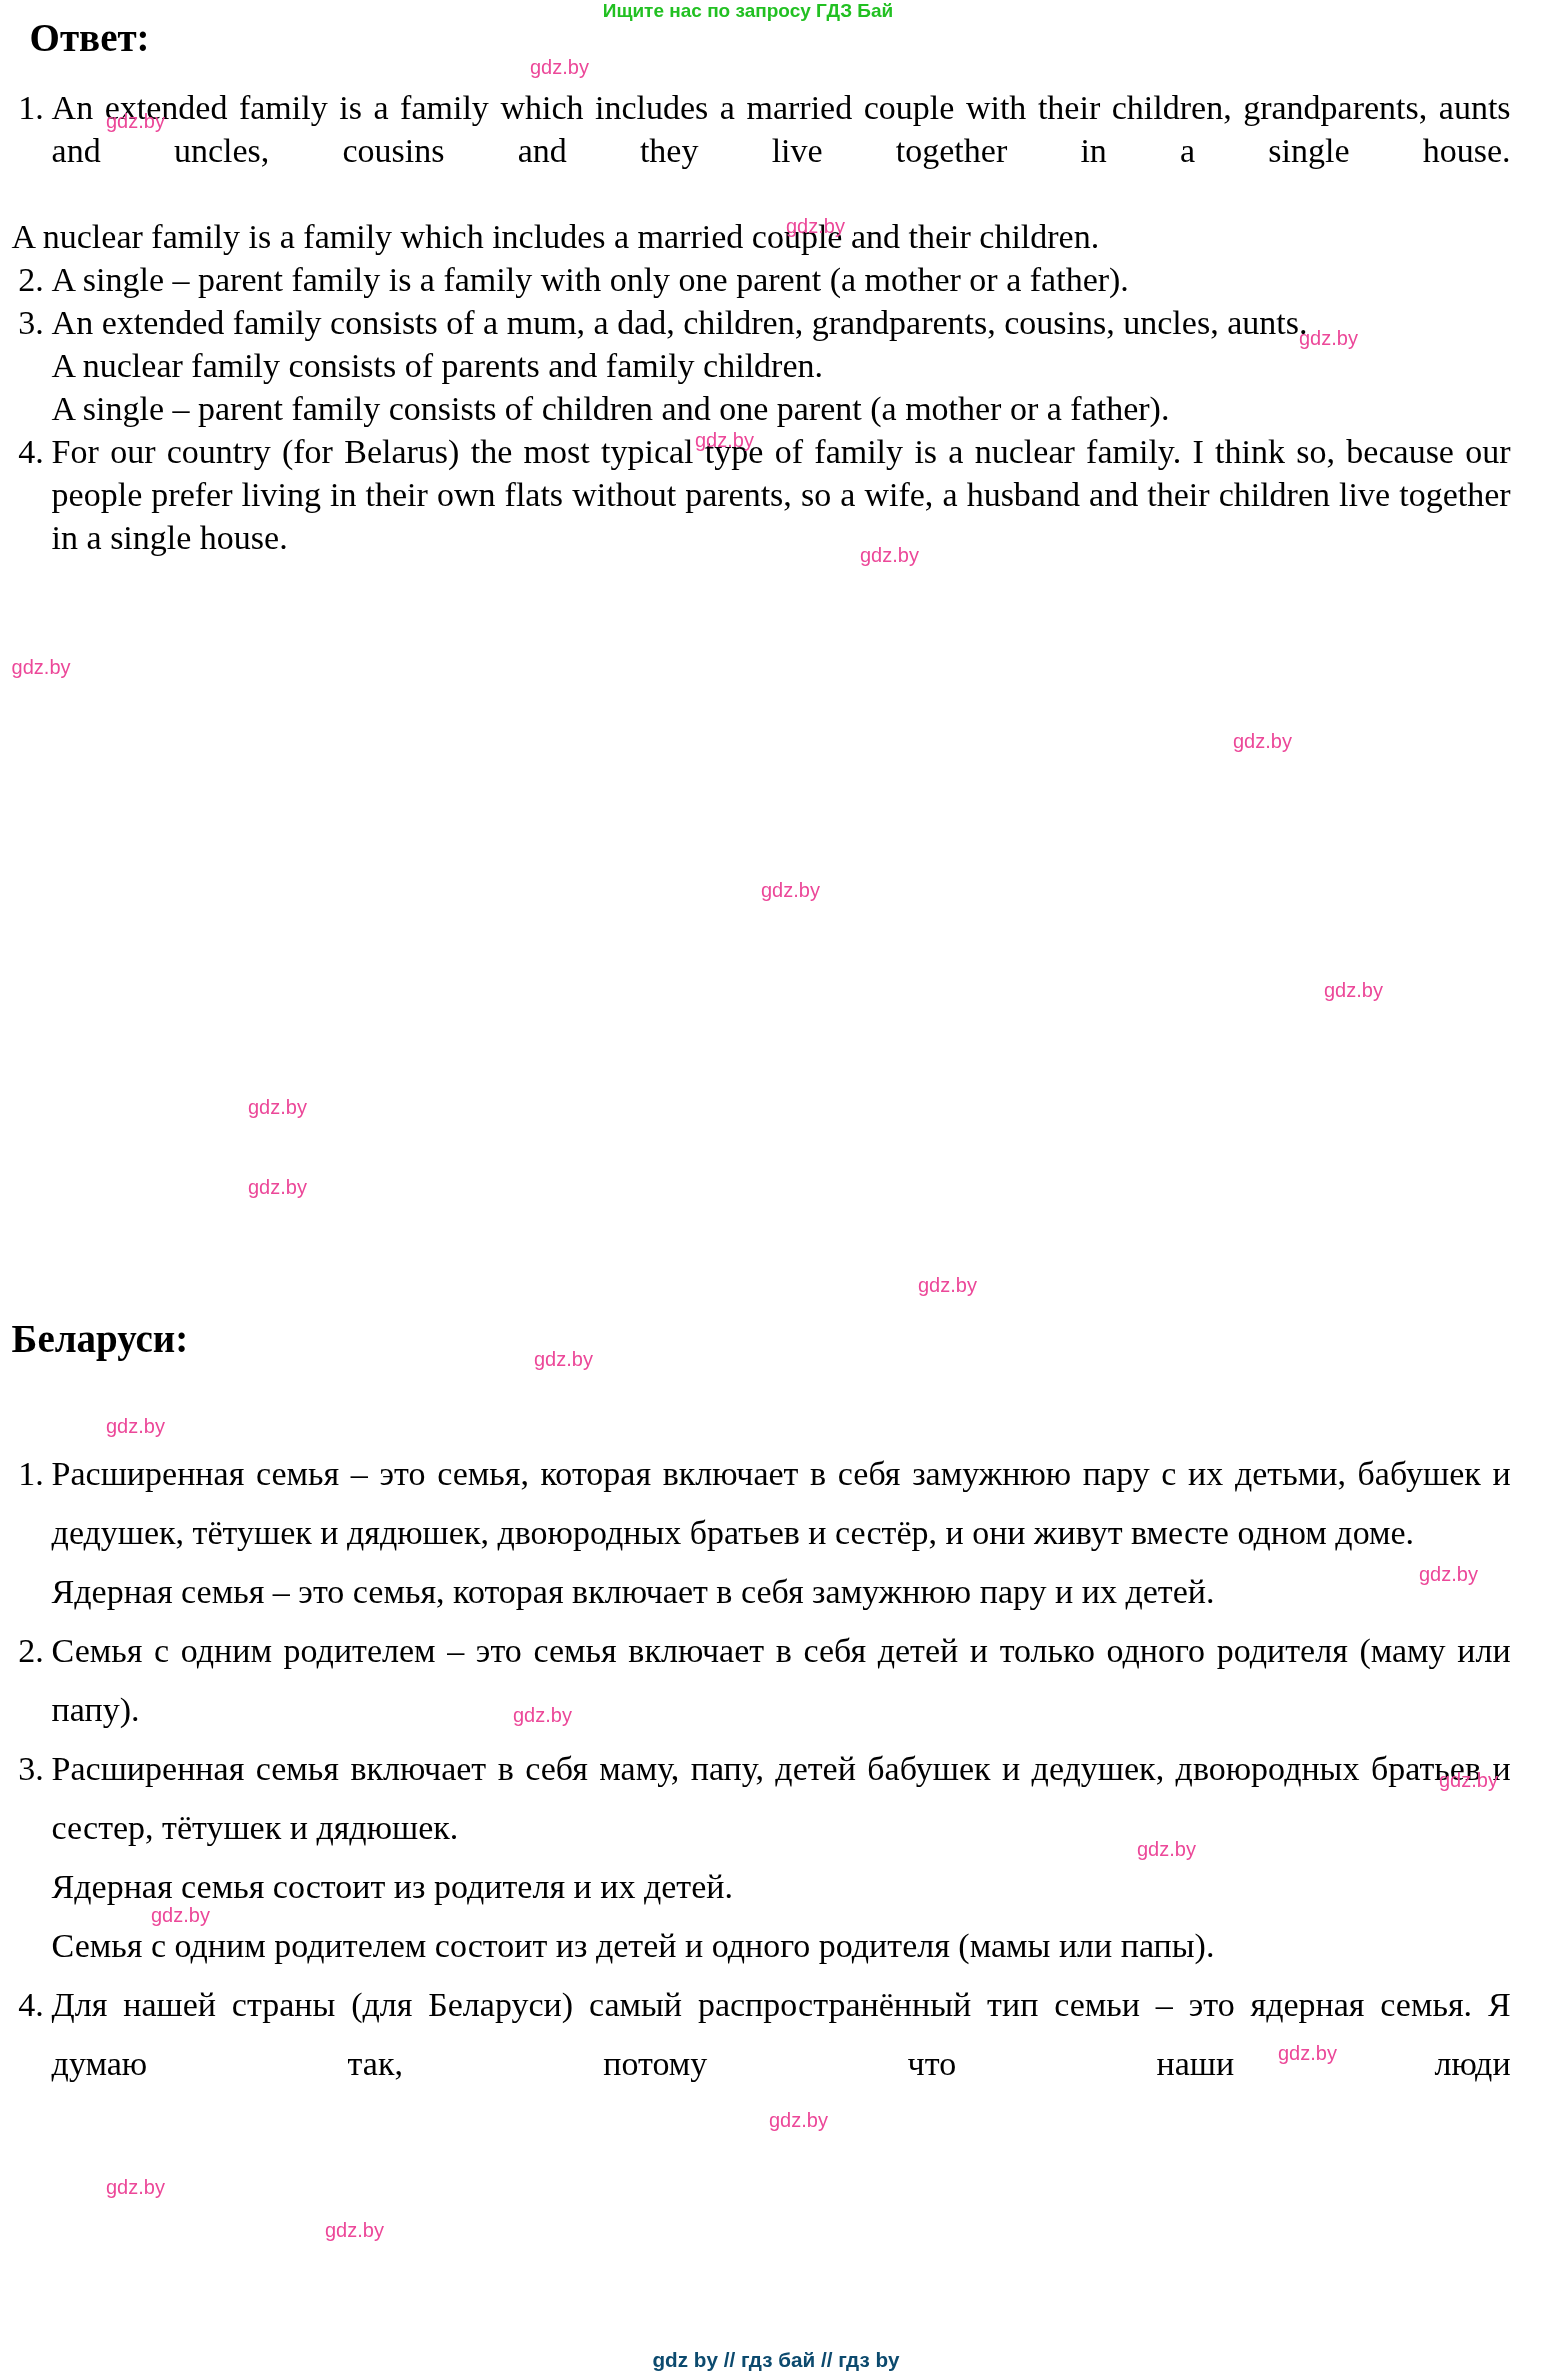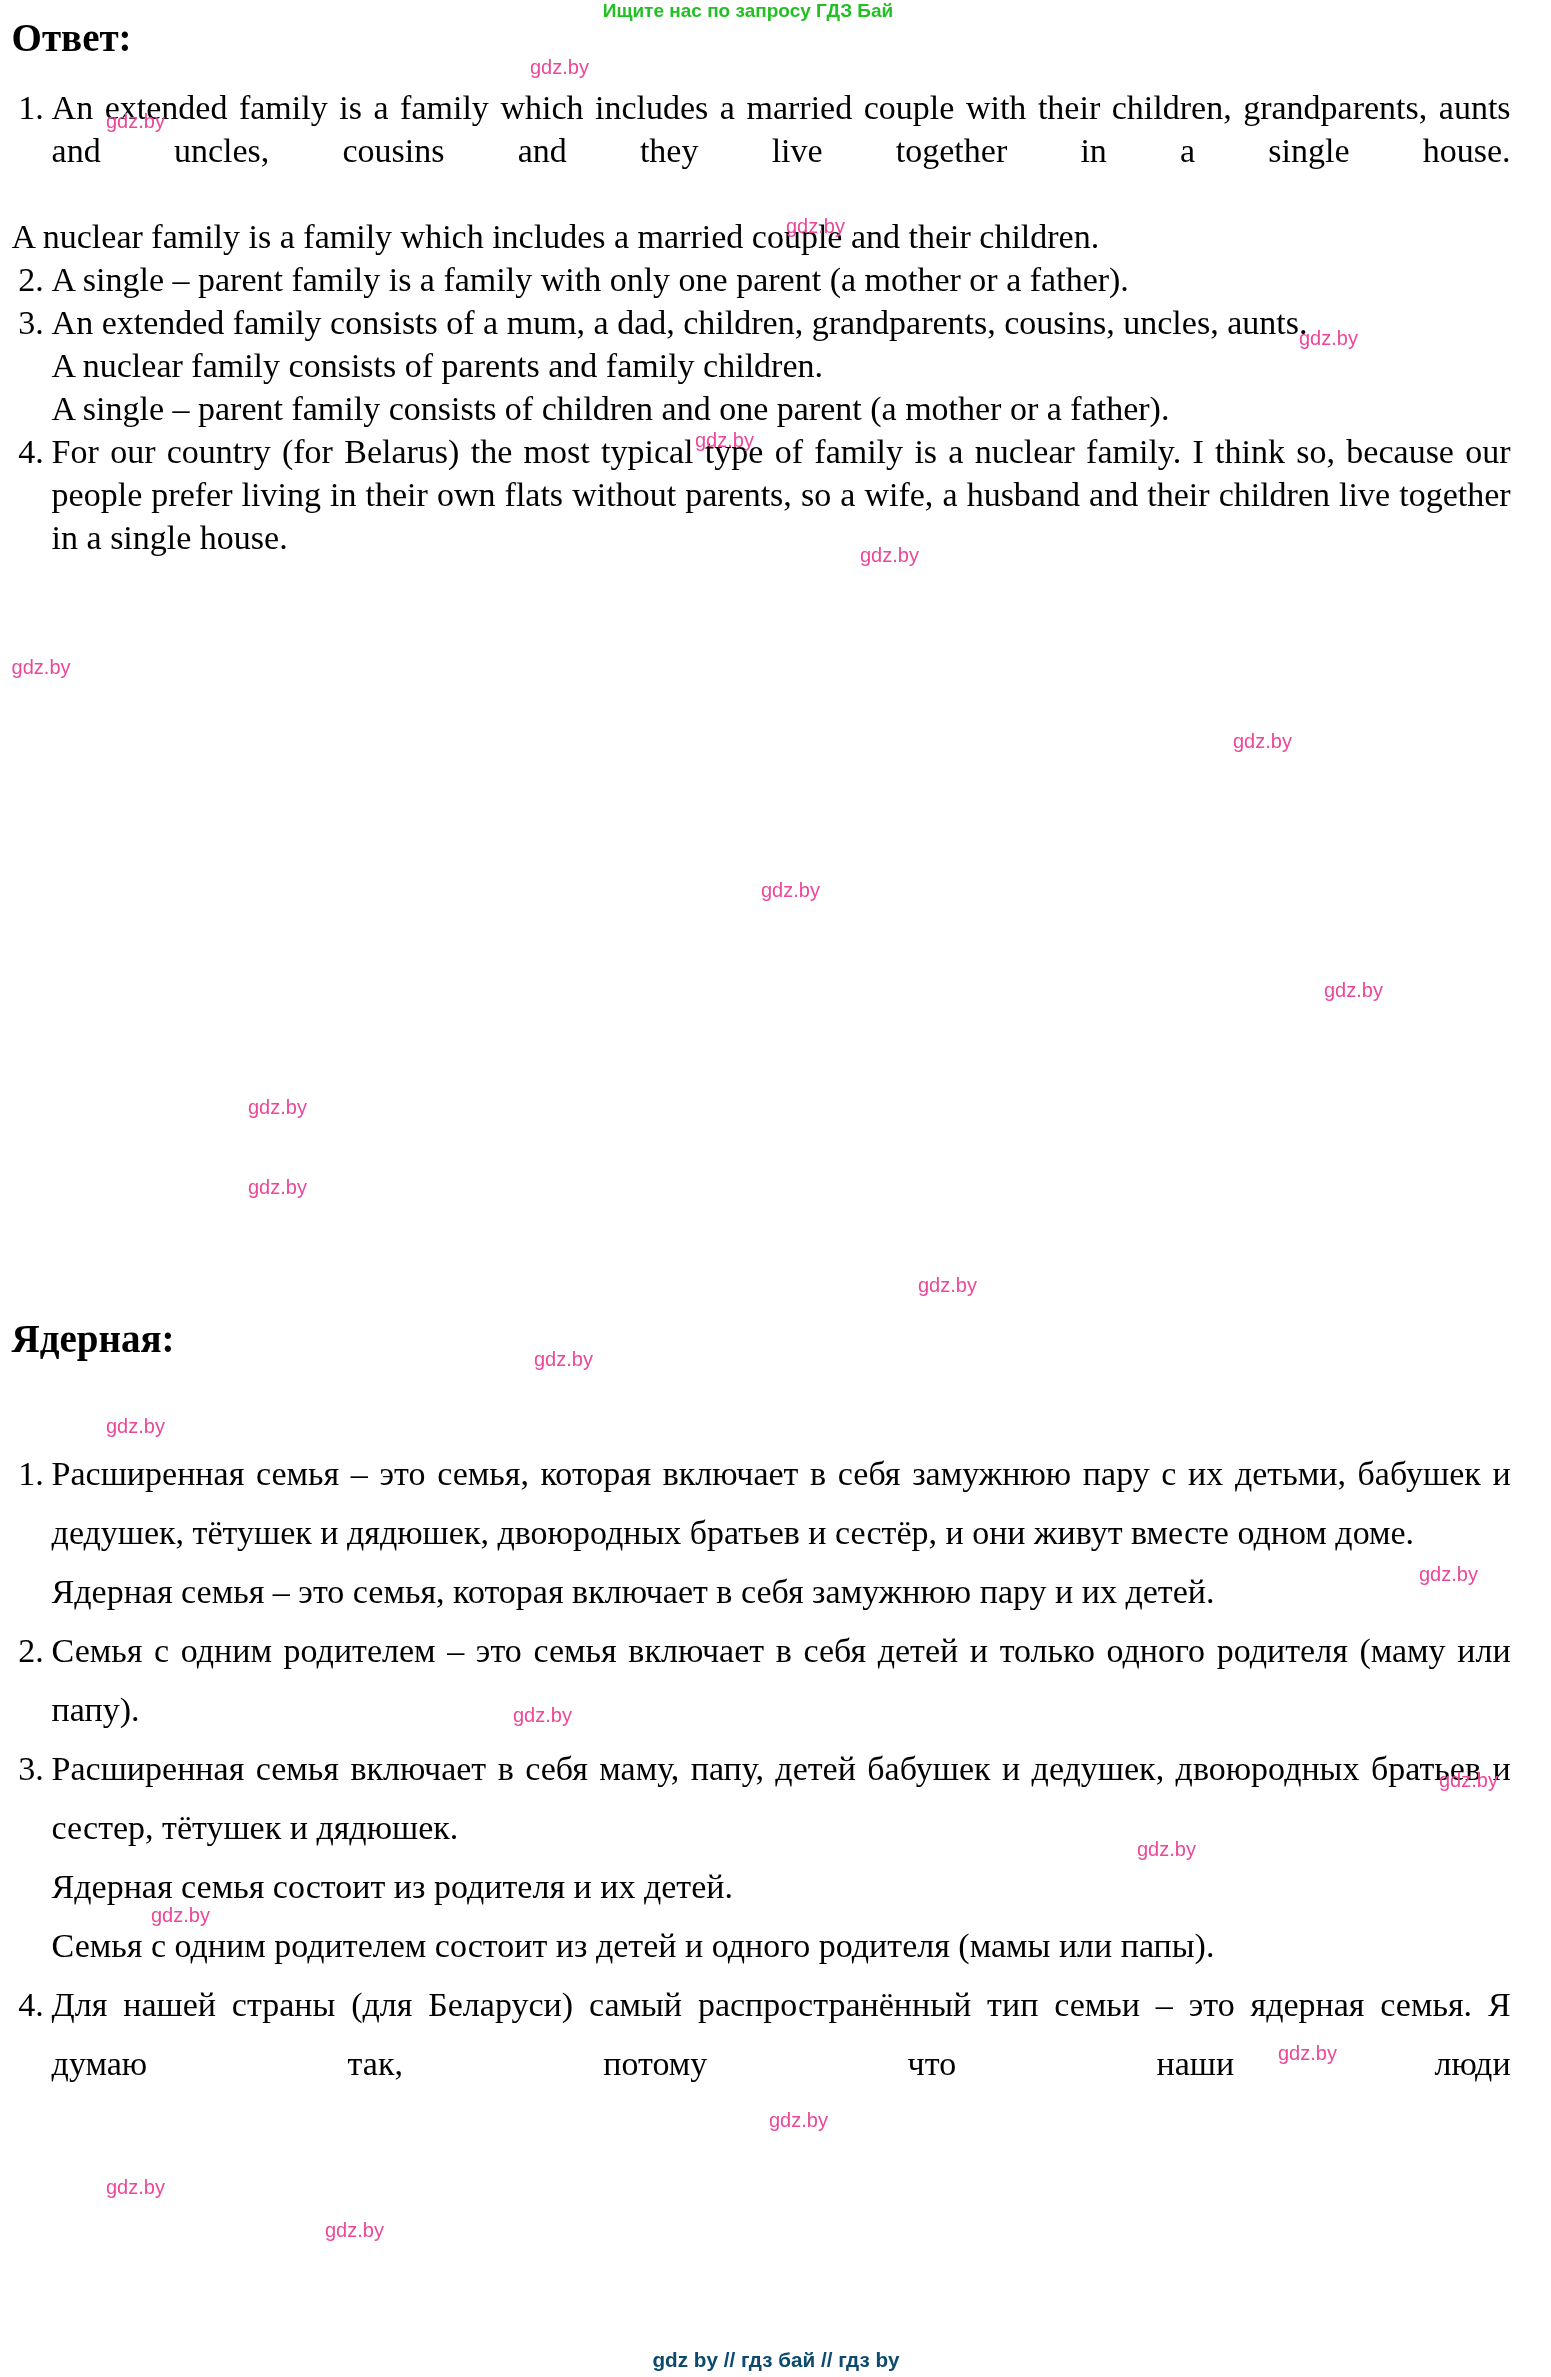--- a/index.html
+++ b/index.html
@@ -41,21 +41,21 @@
   .heading {
     position: absolute;
     left: 11.6px;
     font-family: "Liberation Serif", "DejaVu Serif", serif;
     font-weight: 700;
     font-size: 39px;
     line-height: 1.0;
     color: #000;
     white-space: nowrap;
   }
-  .heading.answer { top: 18px; }
+  .heading.answer { top: 18px; margin-left: 18px; }
   .heading.translation { top: 1319px; }
 
   
   .block {
     position: absolute;
     left: 11.6px;
     width: 1499px;
   }
   .para {
     position: relative;
@@ -152,21 +152,21 @@
       <span class="body">A single – parent family consists of children and one parent (a mother or a father).</span>
     </p>
 
     <p class="para num">
       <span class="marker">4.</span>
       <span class="body">For our country (for Belarus) the most typical type of family is a nuclear family. I think so, because our people prefer living in their own flats without parents, so a wife, a husband and their children live together in a single house.</span>
     </p>
 
   </div>
 
-  <div class="heading translation">Ядерная:</div>
+  <div class="heading translation">Беларуси:</div>
 
   <div class="block" style="top:1444px;">
 
     <p class="para num" style="line-height:59px;">
       <span class="marker" style="line-height:59px;">1.</span>
       <span class="body">Расширенная семья – это семья, которая включает  в себя замужнюю пару с их детьми, бабушек  и дедушек, тётушек и дядюшек, двоюродных братьев и сестёр, и они живут вместе  одном доме.</span>
     </p>
 
     <p class="para indent" style="line-height:59px;font-family:Liberation Serif, serif;">
       <span class="body">Ядерная семья – это семья, которая включает в себя замужнюю пару и их детей.</span>

